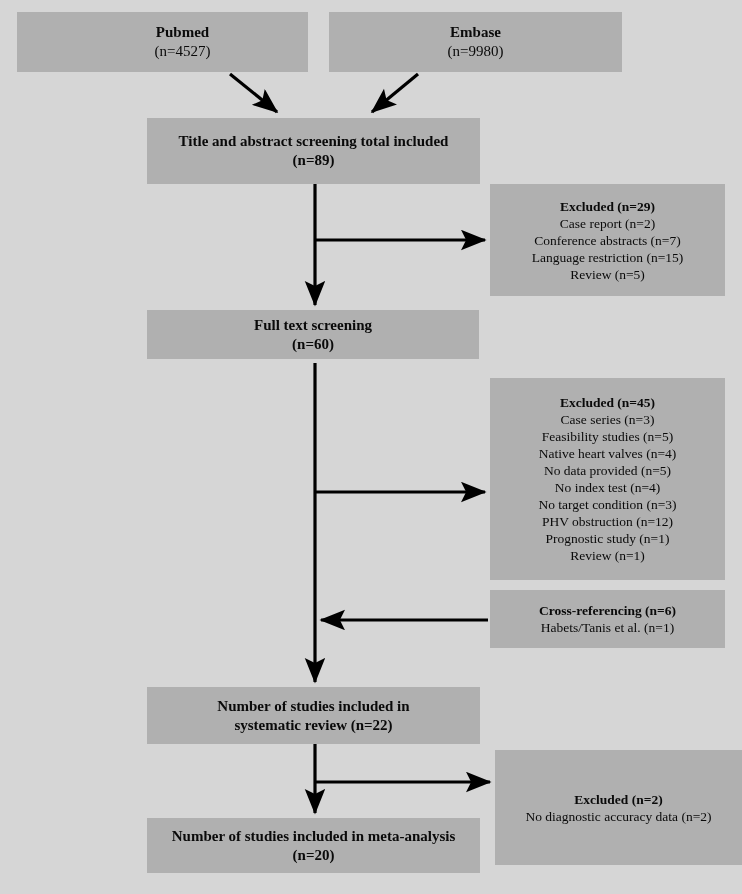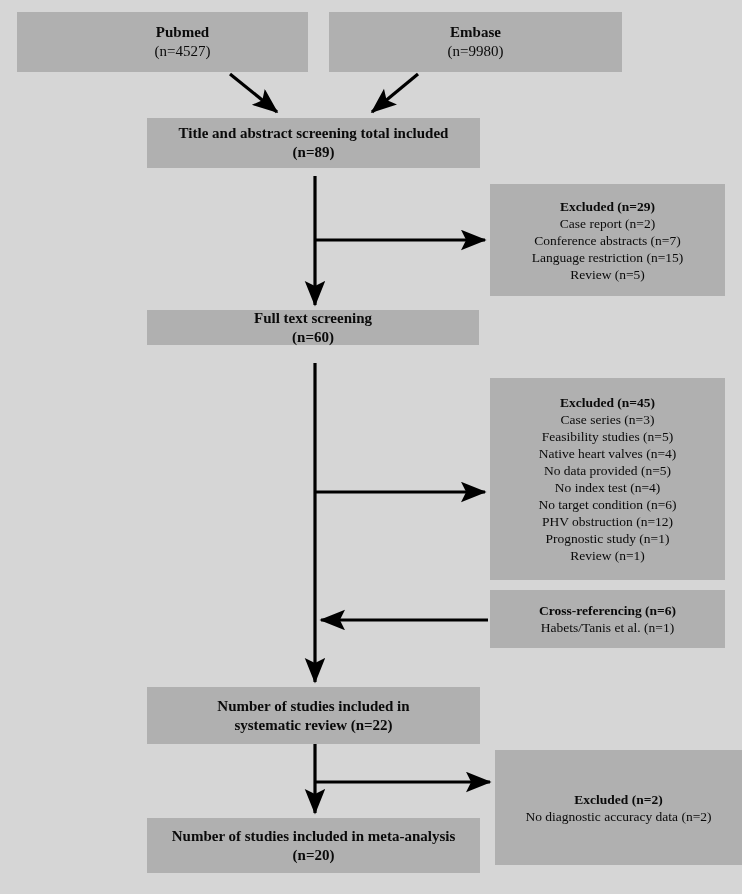--- a/index.html
+++ b/index.html
@@ -53,25 +53,25 @@
     font-size: 15px;
     padding-left: 40px;
   }
   #node-embase {
     left: 329px; top: 12px; width: 293px; height: 60px;
     font-size: 15px;
   }
 
   
   #node-title-abstract {
-    left: 147px; top: 118px; width: 333px; height: 50px;
+    left: 147px; top: 118px; width: 333px; height: 66px;
     font-size: 15px;
   }
   #node-fulltext {
-    left: 147px; top: 310px; width: 332px; height: 35px;
+    left: 147px; top: 310px; width: 332px; height: 49px;
     font-size: 15px;
   }
   #node-systematic-review {
     left: 147px; top: 687px; width: 333px; height: 57px;
     font-size: 15px;
   }
   #node-meta-analysis {
     left: 147px; top: 818px; width: 333px; height: 55px;
     font-size: 15px;
   }
@@ -163,21 +163,21 @@
     <span class="line">Review (n=5)</span>
   </div>
 
   <div class="node" id="node-excluded-2">
     <span class="line bold">Excluded (n=45)</span>
     <span class="line">Case series (n=3)</span>
     <span class="line">Feasibility studies (n=5)</span>
     <span class="line">Native heart valves (n=4)</span>
     <span class="line">No data provided (n=5)</span>
     <span class="line">No index test (n=4)</span>
-    <span class="line">No target condition (n=6)</span>
+    <span class="line">No target condition (n=3)</span>
     <span class="line">PHV obstruction (n=12)</span>
     <span class="line">Prognostic study (n=1)</span>
     <span class="line">Review (n=1)</span>
   </div>
 
   <div class="node" id="node-cross-ref">
     <span class="line bold">Cross-referencing (n=6)</span>
     <span class="line">Habets/Tanis et al. (n=1)</span>
   </div>
 

